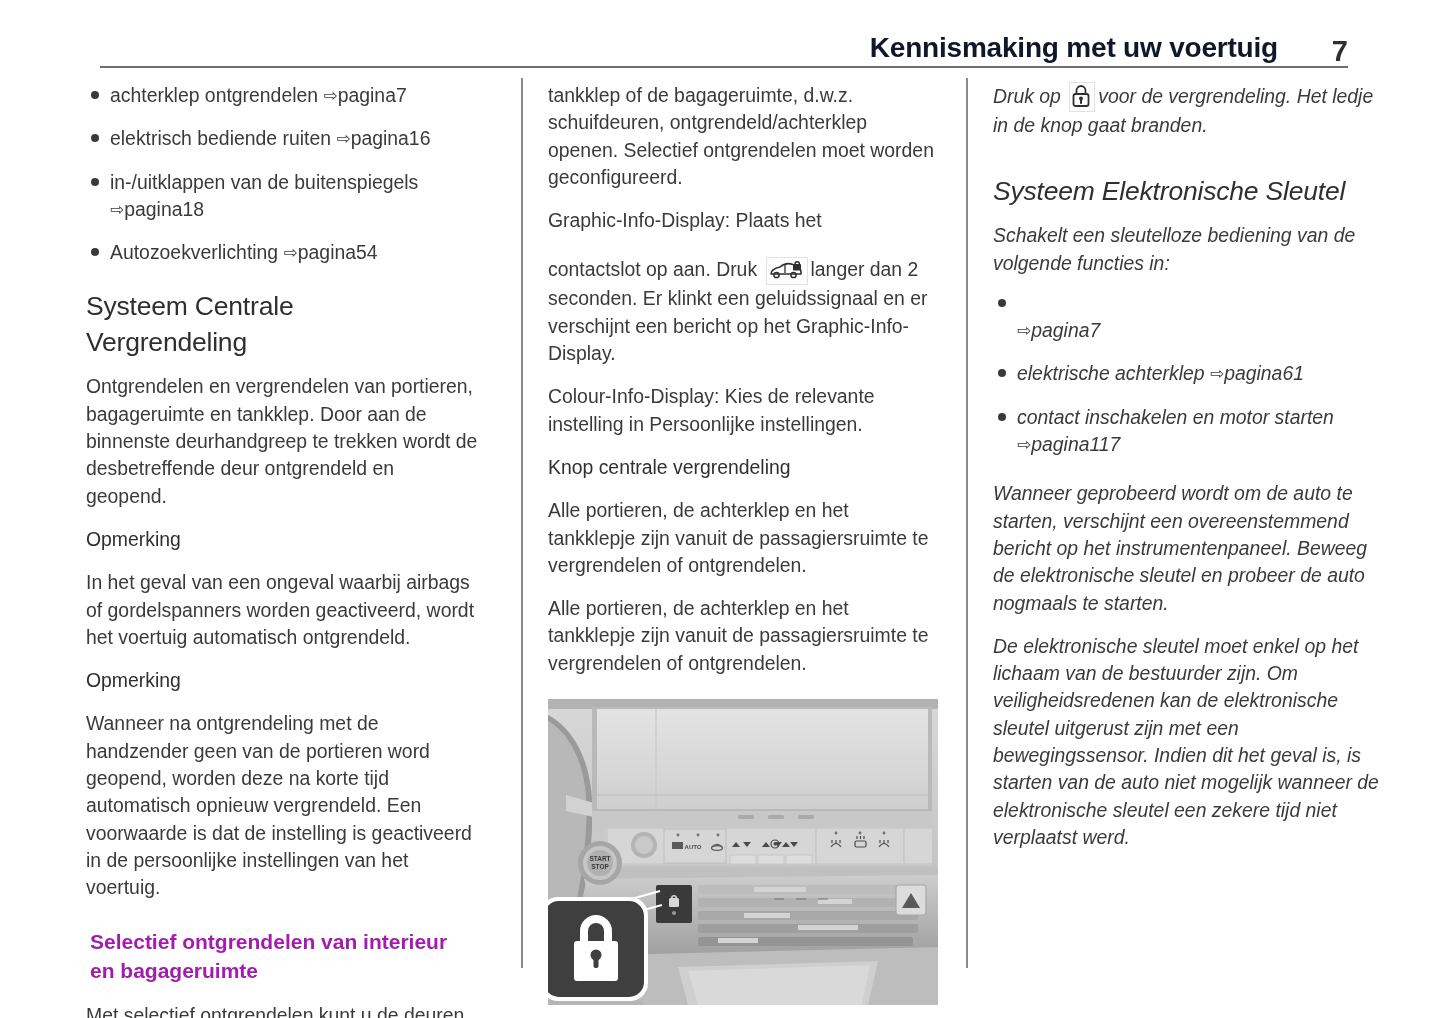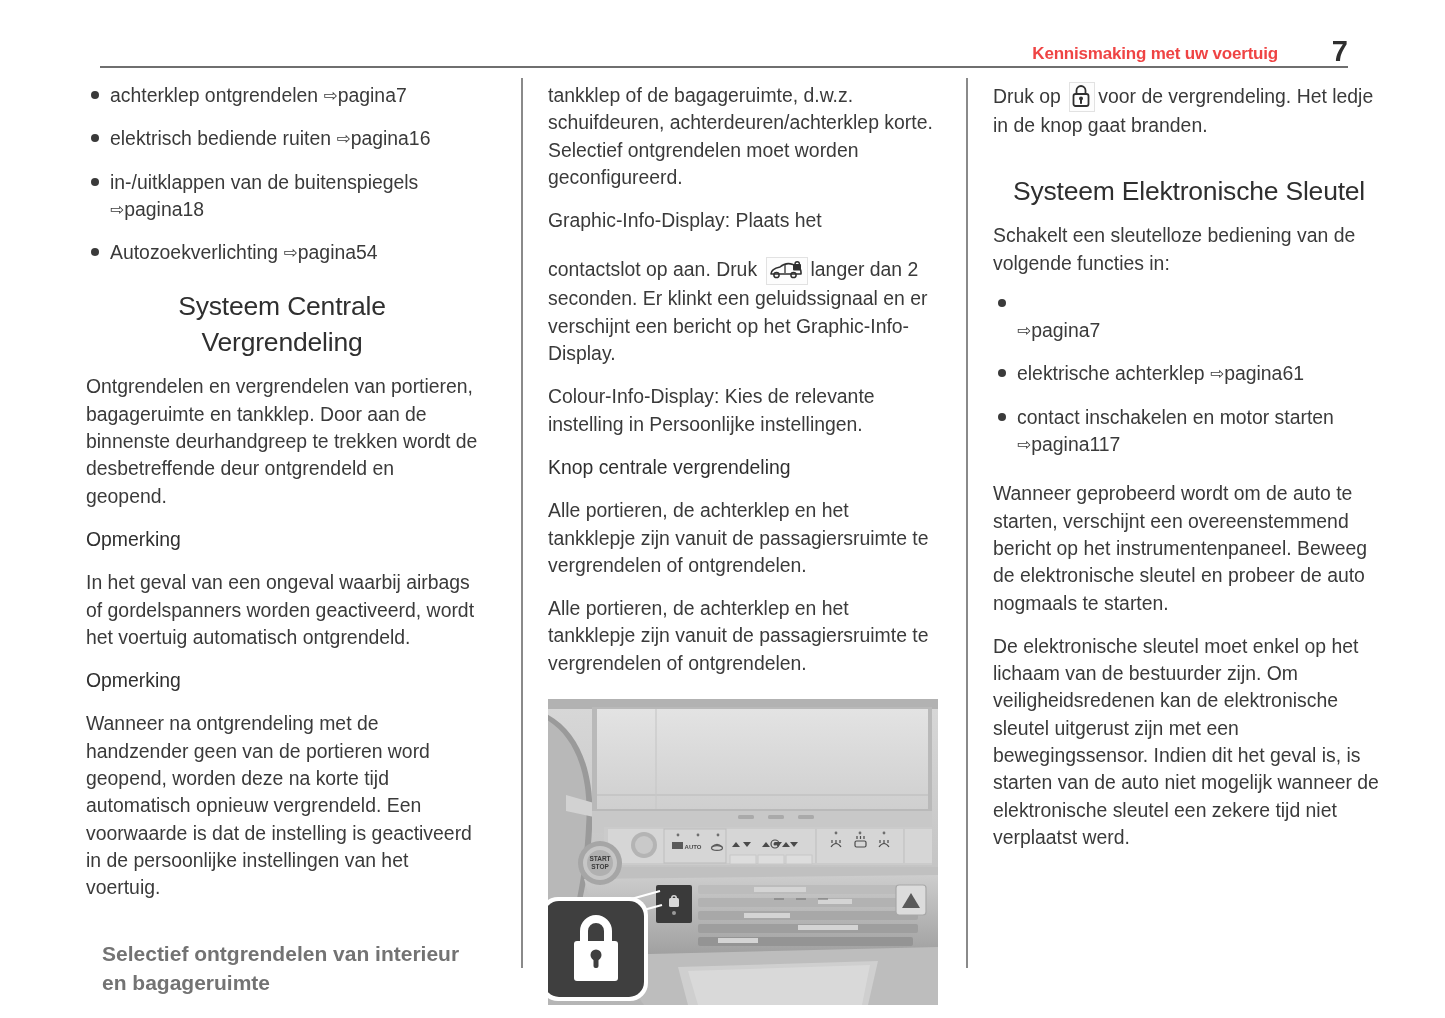--- a/index.html
+++ b/index.html
@@ -21,23 +21,23 @@
     position: absolute;
     left: 100px;
     top: 34px;
     width: 1248px;
     height: 34px;
   }
   #page-header .header-title {
     position: absolute;
     right: 70px;
     bottom: 4px;
-    font-size: 17px;
+    font-size: 28px;
     font-weight: bold;
-    color: #ef4444;
+    color: #0f172a;
     letter-spacing: -0.2px;
     white-space: nowrap;
   }
   #page-header .page-number {
     position: absolute;
     right: 0px;
     bottom: 0px;
     font-size: 29px;
     font-weight: bold;
     color: #2f2f2f;
@@ -55,21 +55,21 @@
   .column {
     position: absolute;
     top: 82px;
     width: 392px;
     font-size: 19.4px;
     line-height: 27.3px;
     color: #3a3a3a;
   }
   #column-left  { left: 86px; }
   #column-mid   { left: 548px; }
-  #column-right { left: 993px; }
+  #column-right { left: 993px; font-style: italic; }
 
   .col-divider {
     position: absolute;
     top: 78px;
     width: 2px;
     height: 890px;
     background: #8a8a8a;
   }
   #divider-1 { left: 521px; }
   #divider-2 { left: 966px; }
@@ -85,29 +85,28 @@
   .gap-md { height: 21px; }
 
   h2.section-title {
     margin: 0;
     padding: 0;
     font-size: 26.5px;
     line-height: 36px;
     font-weight: normal;
     color: #2f2f2f;
     letter-spacing: -0.2px;
-    text-align: center;
   }
   h3.sub-title {
-    margin: 16px;
+    margin: 4px;
     padding: 0;
     font-size: 21px;
     line-height: 29px;
     font-weight: bold;
-    color: #737373;
+    color: #a21caf;
   }
   .bold-lead {
     font-weight: normal;
     color: #2f2f2f;
   }
 
   
   ul.bullet-list {
     list-style: none;
     margin: 0;
@@ -204,21 +203,21 @@
 
   <h3 class="sub-title">Selectief ontgrendelen van interieur en bagageruimte</h3>
 
   <div class="gap-sm"></div>
 
   <p class="para">Met selectief ontgrendelen kunt u de deuren van het interieur en de</p>
 </div>
 
 <div class="column" id="column-mid">
 
-  <p class="para">tankklep of de bagageruimte, d.w.z. schuifdeuren, achterdeuren/achterklep korte. Selectief ontgrendelen moet worden geconfigureerd.</p>
+  <p class="para">tankklep of de bagageruimte, d.w.z. schuifdeuren, ontgrendeld/achterklep openen. Selectief ontgrendelen moet worden geconfigureerd.</p>
   <p class="para">Graphic-Info-Display: Plaats het</p>
 
   <div style="height:22px"></div>
 
   <p class="para"><span>contactslot op aan. Druk</span>
     <span class="inline-icon icon-car-lock">
       <svg width="38" height="24" viewBox="0 0 38 24" xmlns="http://www.w3.org/2000/svg">
         <path d="M4 16 C4 12 8 10 13 9 C17 5.5 22 5 26 6.5 L29 9 C32 9.5 34 11 34 14 L34 16 Z" fill="none" stroke="#2f2f2f" stroke-width="1.6" stroke-linejoin="round"></path>
         <circle cx="9.5" cy="17" r="2.6" fill="none" stroke="#2f2f2f" stroke-width="1.5"></circle>
         <circle cx="26.5" cy="17" r="2.6" fill="none" stroke="#2f2f2f" stroke-width="1.5"></circle>

